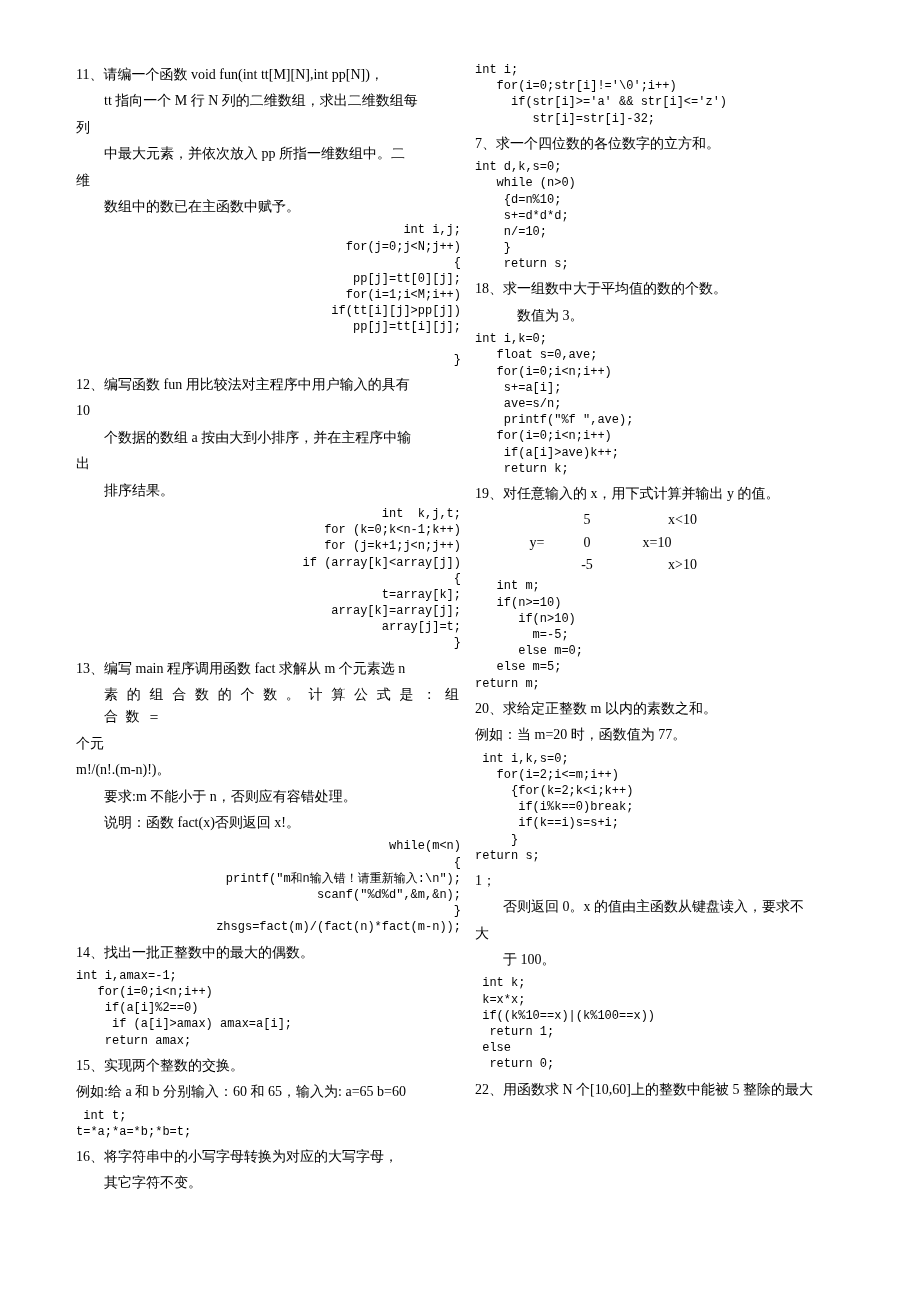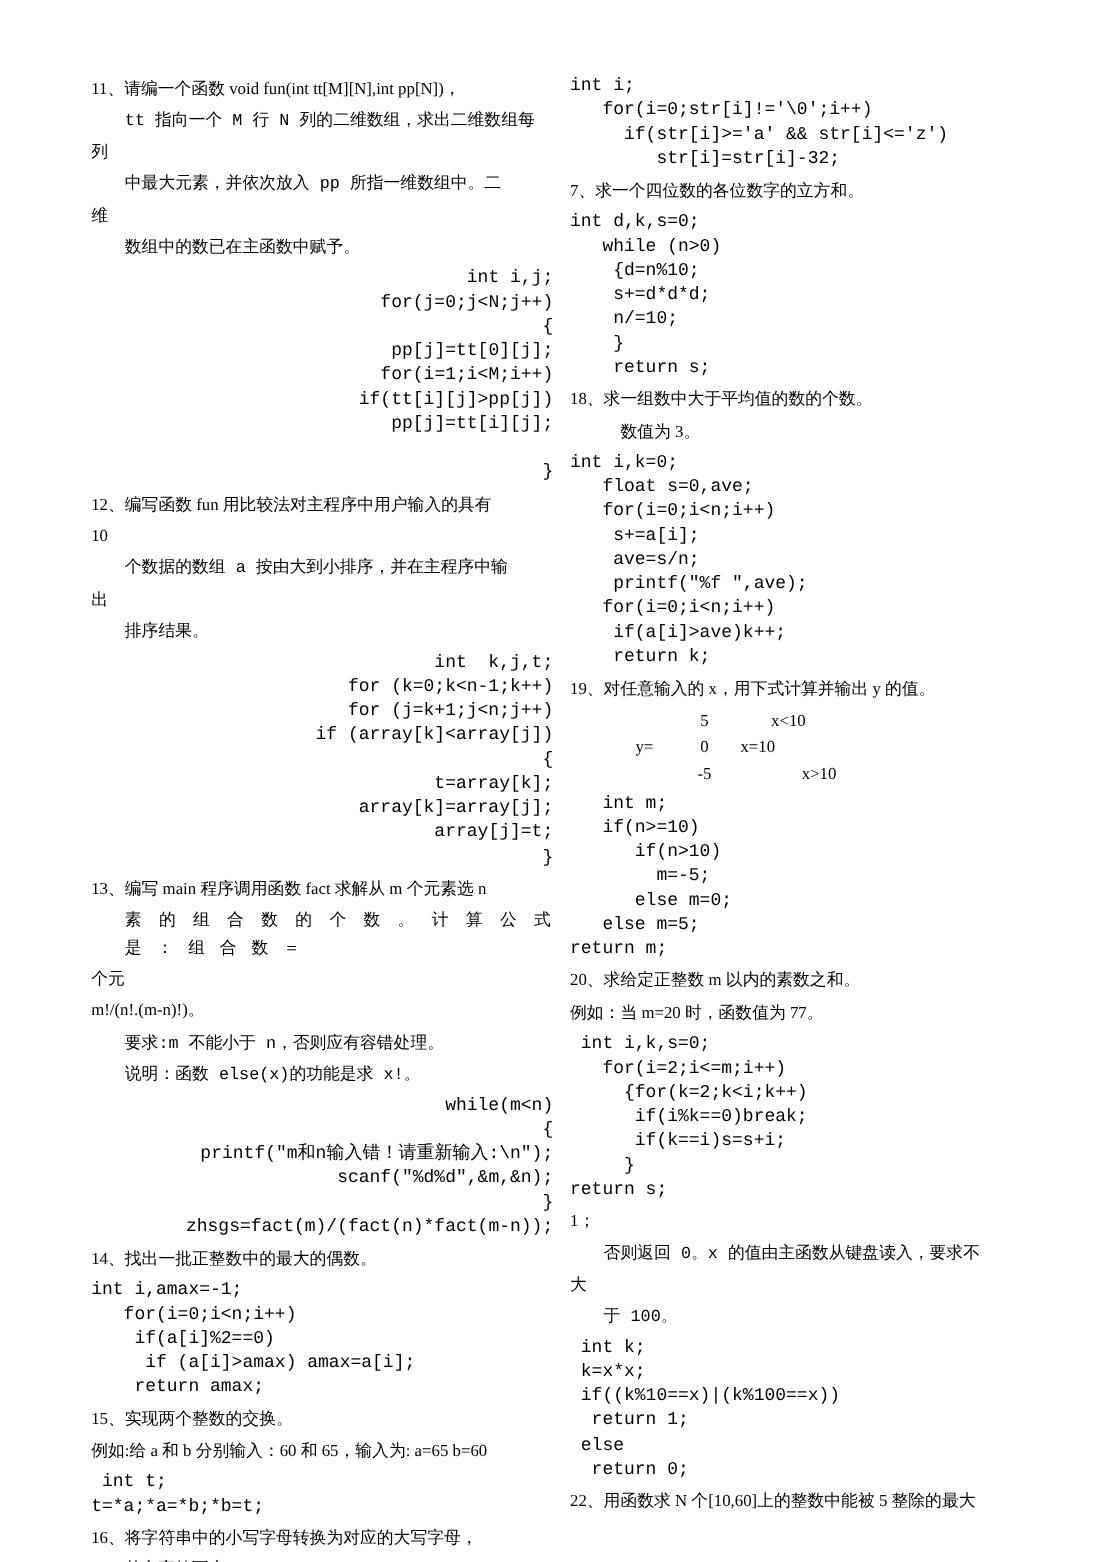--- a/index.html
+++ b/index.html
@@ -19,26 +19,26 @@
     margin-left: 16px;
   }
   .col {
     flex: 1;
     min-width: 0;
   }
   .prob-text {
     margin: 4px 0;
     text-align: justify;
   }
-  .indent1 { padding-left: 2em; font-family: Liberation Mono, monospace; }
+  .indent1 { padding-left: 2em; }
   .indent-half { padding-left: 1.5em; text-align: right; }
   .code {
     font-family: "Consolas", "Courier New", monospace;
     white-space: pre;
-    font-size: 15px;
+    font-size: 12px;
     line-height: 1.35;
     margin: 2px 0 6px 0;
   }
   .formula {
     font-family: "SimSun", serif;
     margin: 2px 0;
   }
   .frow { display:flex; }
   .fcell { text-align:center; }
 </style>
@@ -78,21 +78,21 @@
      t=array[k];
      array[k]=array[j];
      array[j]=t;
      }</div>
 
     <div class="prob-text">13、编写 main 程序调用函数 fact 求解从 m 个元素选 n</div>
     <div class="prob-text indent1" style="letter-spacing:2px">素 的 组 合 数 的 个 数 。 计 算 公 式 是 ： 组 合 数 ＝</div>
     <div class="prob-text">个元</div>
     <div class="prob-text">m!/(n!.(m-n)!)。</div>
     <div class="prob-text indent1">要求:m 不能小于 n，否则应有容错处理。</div>
-    <div class="prob-text indent1">说明：函数 else(x)的功能是求 x!。</div>
+    <div class="prob-text indent1">说明：函数 fact(x)否则返回 x!。</div>
     <div class="code indent-half">  while(m&lt;n)
     {
      printf("m和n输入错！请重新输入:\n");
      scanf("%d%d",&amp;m,&amp;n);
     }
   zhsgs=fact(m)/(fact(n)*fact(m-n));</div>
 
     <div class="prob-text">14、找出一批正整数中的最大的偶数。</div>
     <div class="code">int i,amax=-1;
    for(i=0;i&lt;n;i++)
@@ -137,26 +137,26 @@
    for(i=0;i&lt;n;i++)
     if(a[i]&gt;ave)k++;
     return k;</div>
 
     <div class="prob-text">19、对任意输入的 x，用下式计算并输出 y 的值。</div>
 
     <div class="formula" style="padding-left:3em;">
       <div class="frow">
         <div class="fcell" style="width:40px;"></div>
         <div class="fcell" style="width:60px;">5</div>
-        <div class="fcell" style="width:80px;text-align:center;">x&lt;10</div>
+        <div class="fcell" style="width:80px;text-align:right;">x&lt;10</div>
       </div>
       <div class="frow">
         <div class="fcell" style="width:40px;">y=</div>
         <div class="fcell" style="width:60px;">0</div>
-        <div class="fcell" style="width:80px;text-align:left;">x=10</div>
+        <div class="fcell" style="width:80px;text-align:center;">x=10</div>
       </div>
       <div class="frow">
         <div class="fcell" style="width:40px;"></div>
         <div class="fcell" style="width:60px;">-5</div>
         <div class="fcell" style="width:80px;text-align:right;">x&gt;10</div>
       </div>
     </div>
 
     <div class="code">   int m;
    if(n&gt;=10)

